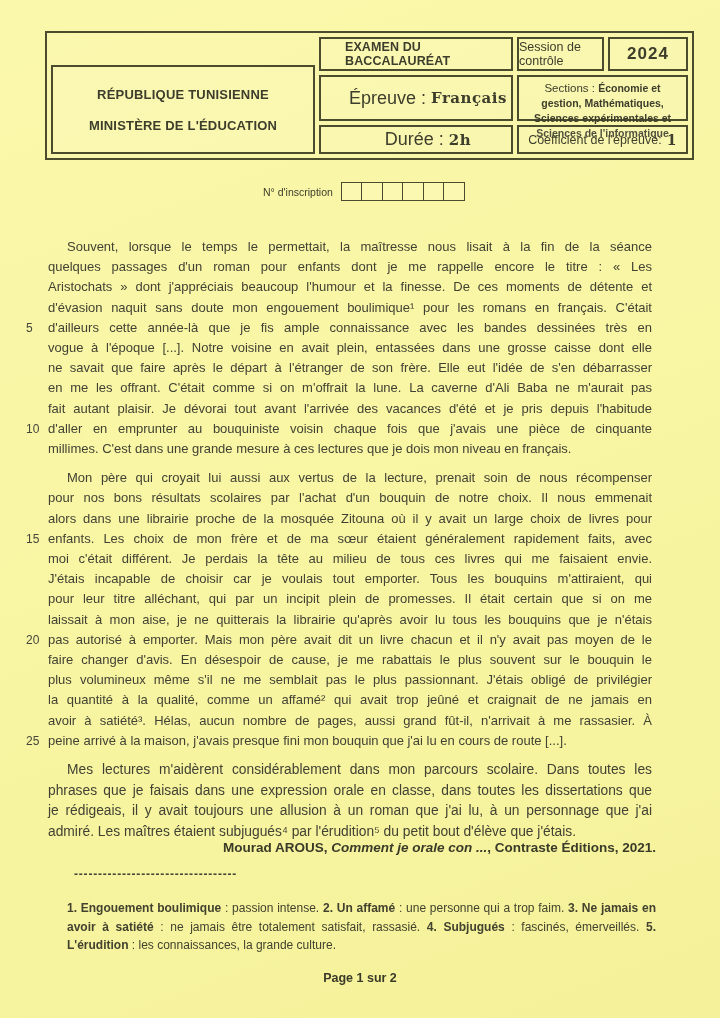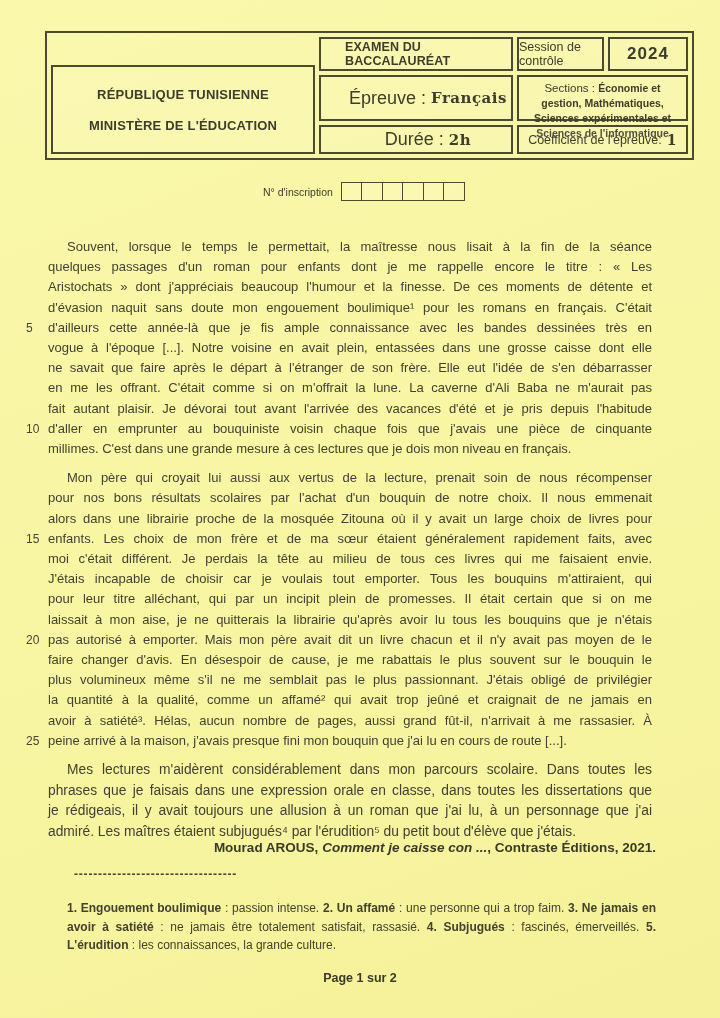--- a/index.html
+++ b/index.html
@@ -216,21 +216,21 @@
     <div class="ln p3">
         <span class="num"></span>
         <span class="txt">je rédigeais, il y avait toujours une allusion à un roman que j'ai lu, à un personnage que j'ai</span>
       </div>
     <div class="ln p3 last">
         <span class="num"></span>
         <span class="txt">admiré. Les maîtres étaient subjugués⁴ par l'érudition⁵ du petit bout d'élève que j'étais.</span>
       </div>
   </div>
 
-  <div class="attribution"><span>Mourad AROUS, </span><span class="title">Comment je caisse con ...</span><span>, Contraste Éditions, 2021.</span></div>
+  <div class="attribution"><span>Mourad AROUS, </span><span class="title">Comment je orale con ...</span><span>, Contraste Éditions, 2021.</span></div>
 
   <div class="divider">----------------------------------</div>
 
   <div class="footnotes"><span class="fn-term">1. Engouement boulimique</span><span> : passion intense. </span><span class="fn-term">2. Un affamé</span><span> : une personne qui a trop faim. </span><span class="fn-term">3. Ne jamais en avoir à satiété</span><span> : ne jamais être totalement satisfait, rassasié. </span><span class="fn-term">4. Subjugués</span><span> : fascinés, émerveillés. </span><span class="fn-term">5. L'érudition</span><span> : les connaissances, la grande culture.</span></div>
 
   <div class="page-footer">Page 1 sur 2</div>
 
 </div>
 
 </body></html>

